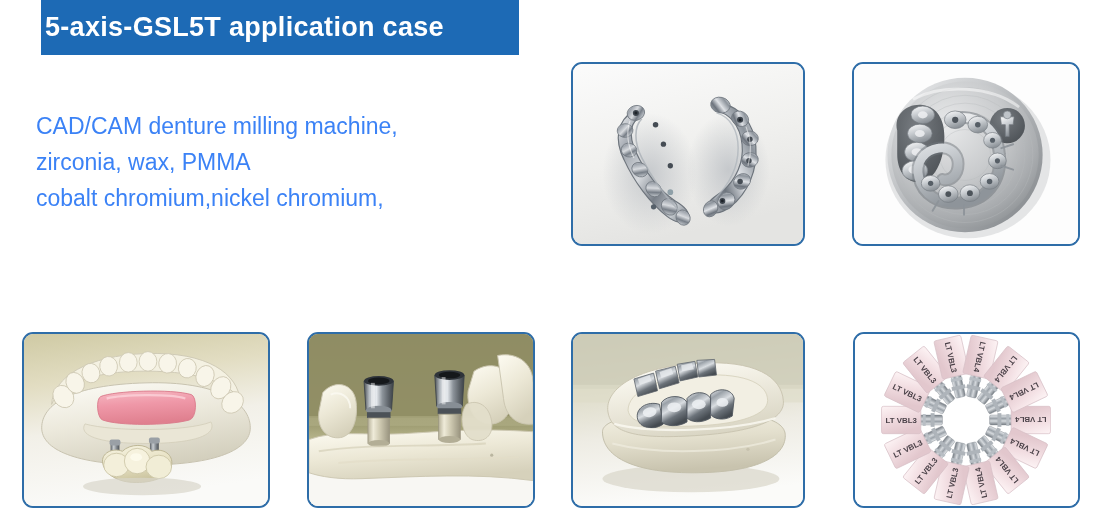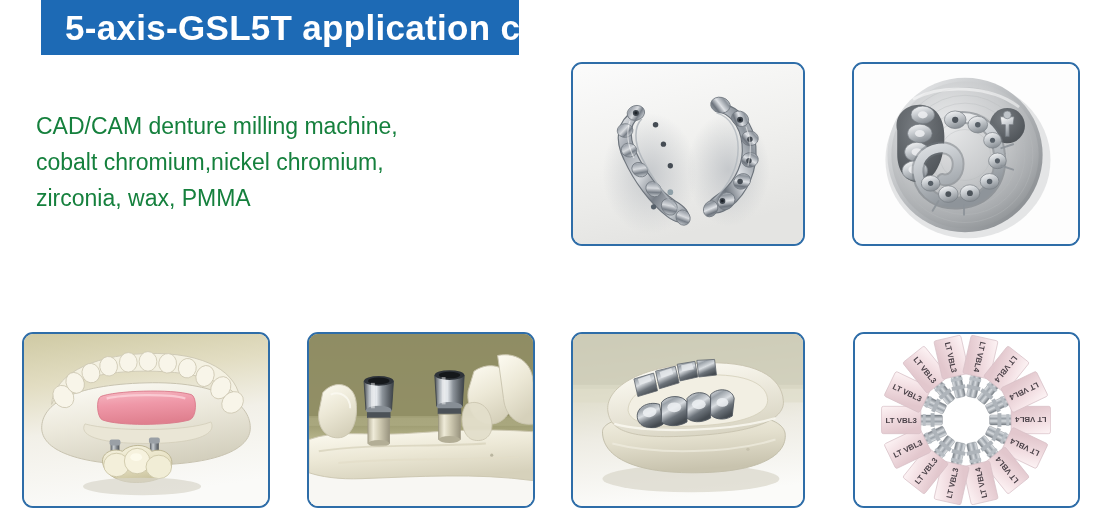--- a/index.html
+++ b/index.html
@@ -22,39 +22,39 @@
     left: 41px;
     top: 0px;
     width: 478px;
     height: 55px;
     background: #1d6ab5;
     display: flex;
     align-items: center;
   }
   .title-banner-text {
     color: #ffffff;
-    font-size: 35px;
+    font-size: 27px;
     font-weight: bold;
     letter-spacing: 0.3px;
-    margin-left: 24px;
+    margin-left: 4px;
     white-space: nowrap;
     font-family: "Liberation Sans", sans-serif;
   }
 
   
   .desc-block {
     position: absolute;
     left: 36px;
     top: 108px;
     width: 500px;
   }
   .desc-line {
     font-size: 23px;
     line-height: 36px;
-    color: #15803d;
+    color: #3b82f6;
     white-space: nowrap;
     font-family: "Liberation Sans", sans-serif;
   }
 
   
   .panel {
     position: absolute;
     border: 2px solid #2e6da8;
     border-radius: 11px;
     overflow: hidden;
@@ -74,22 +74,22 @@
 </style>
 </head>
 <body>
 
 <div class="title-banner">
   <span class="title-banner-text">5-axis-GSL5T application case</span>
 </div>
 
 <div class="desc-block">
   <div class="desc-line">CAD/CAM denture milling machine,</div>
+  <div class="desc-line">zirconia, wax, PMMA</div>
   <div class="desc-line">cobalt chromium,nickel chromium,</div>
-  <div class="desc-line">zirconia, wax, PMMA</div>
 </div>
 
 <div class="panel" style="left:571px; top:62px; width:234px; height:184px;">
   <div class="panel-photo">
     <svg viewBox="0 0 234 184" preserveAspectRatio="none" aria-hidden="true">
       <defs>
         <linearGradient id="p1bg" x1="0" y1="0" x2="0.3" y2="1">
           <stop offset="0%" stop-color="#fbfbfb"></stop>
           <stop offset="55%" stop-color="#f0f0ee"></stop>
           <stop offset="100%" stop-color="#e4e4e2"></stop>

